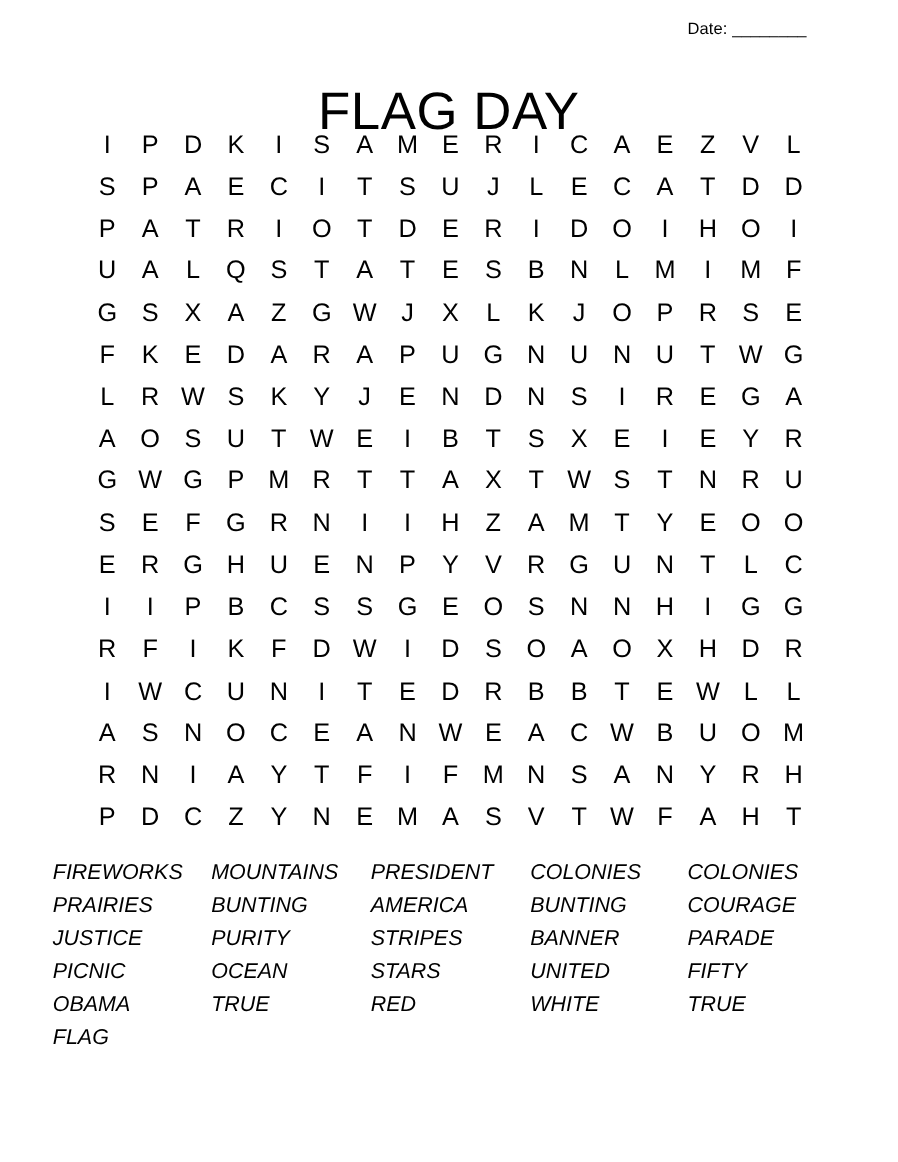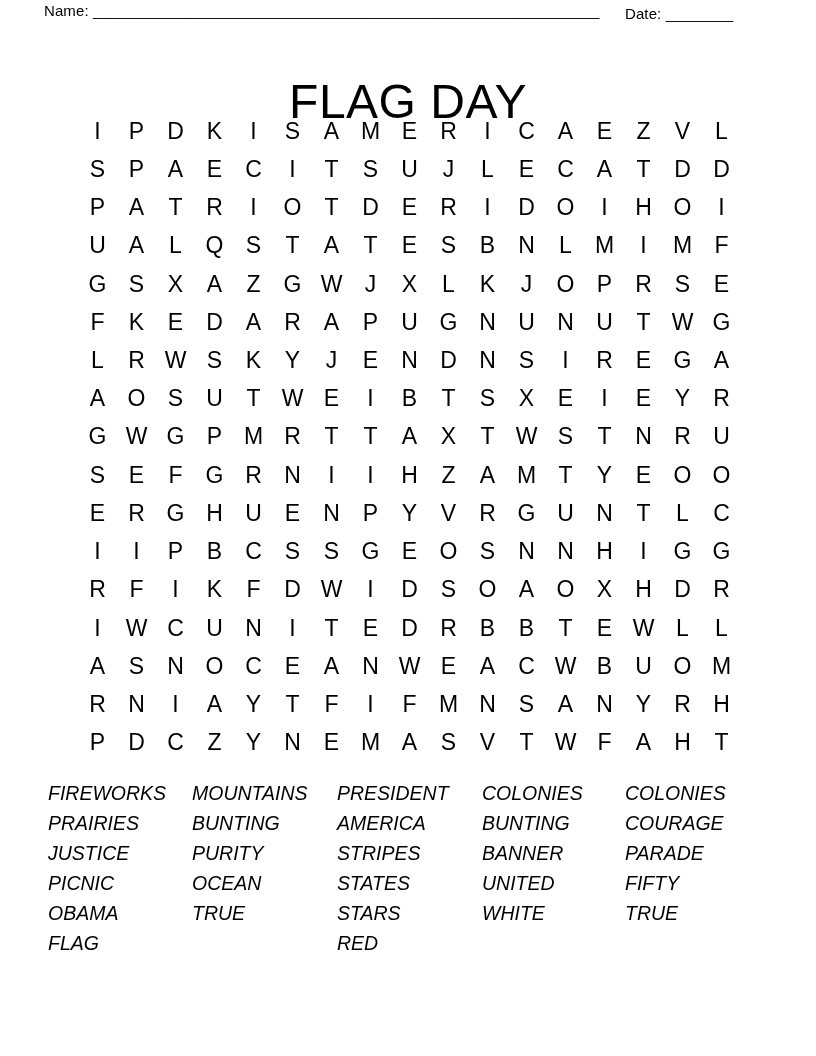--- a/index.html
+++ b/index.html
@@ -20,21 +20,21 @@
     position: absolute;
     left: 44px;
     top: 2px;
     font-size: 15px;
     white-space: nowrap;
     letter-spacing: 0.1px;
   }
   .hdr-date {
     position: absolute;
     left: 625px;
-    top: 5px;
+    top: 18px;
     font-size: 15px;
     white-space: nowrap;
     letter-spacing: 0.1px;
   }
   .hdr-label { display: inline; }
   .hdr-line { display: inline; }
   .title {
     position: absolute;
     left: 0;
     top: 34px;
@@ -83,24 +83,20 @@
     white-space: nowrap;
     color: #000000;
     font-style: italic;
   }
 </style>
 </head>
 <body>
 
 <div class="page">
 
-  <div class="hdr-name">
-    <span class="hdr-label">Name:</span>
-    <span class="hdr-line">____________________________________________________________</span>
-  </div>
 
   <div class="hdr-date">
     <span class="hdr-label">Date:</span>
     <span class="hdr-line">________</span>
   </div>
 
   <div class="title">FLAG DAY</div>
 
   <div class="grid">
       <span class="cell">I</span>
@@ -407,21 +403,20 @@
         <div class="bank-word">MOUNTAINS</div>
         <div class="bank-word">BUNTING</div>
         <div class="bank-word">PURITY</div>
         <div class="bank-word">OCEAN</div>
         <div class="bank-word">TRUE</div>
       </div>
       <div class="bank-col">
         <div class="bank-word">PRESIDENT</div>
         <div class="bank-word">AMERICA</div>
         <div class="bank-word">STRIPES</div>
-        <div class="bank-word">STATES</div>
         <div class="bank-word">STARS</div>
         <div class="bank-word">RED</div>
       </div>
       <div class="bank-col">
         <div class="bank-word">COLONIES</div>
         <div class="bank-word">BUNTING</div>
         <div class="bank-word">BANNER</div>
         <div class="bank-word">UNITED</div>
         <div class="bank-word">WHITE</div>
       </div>

